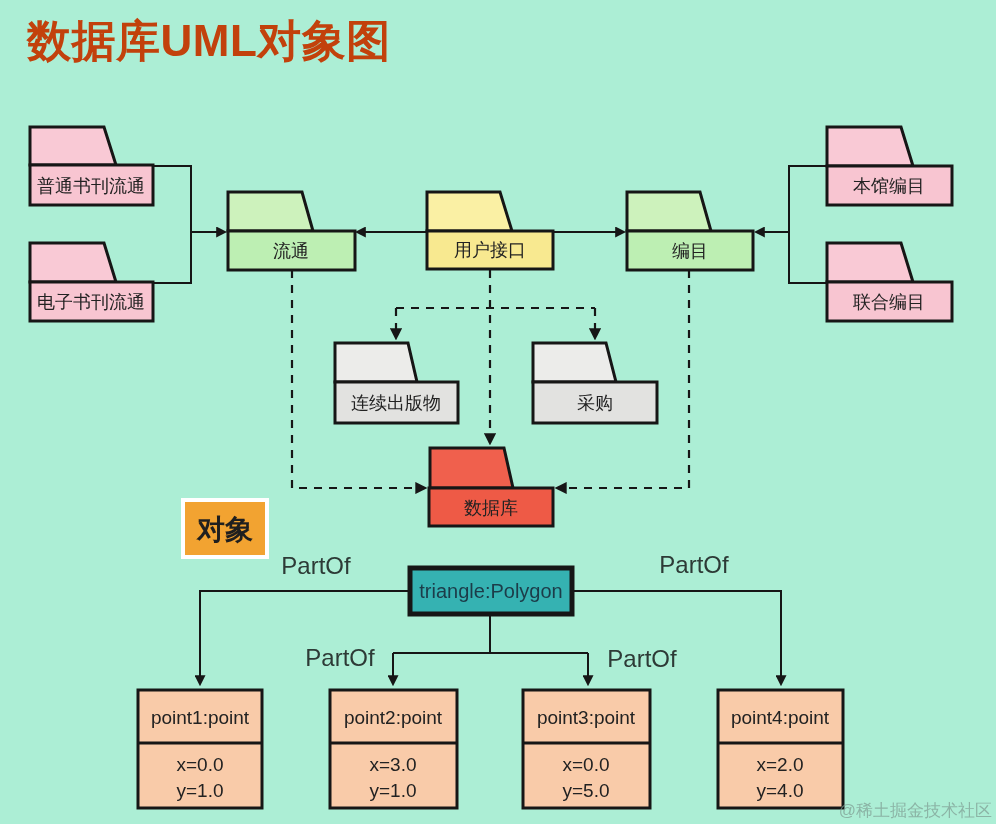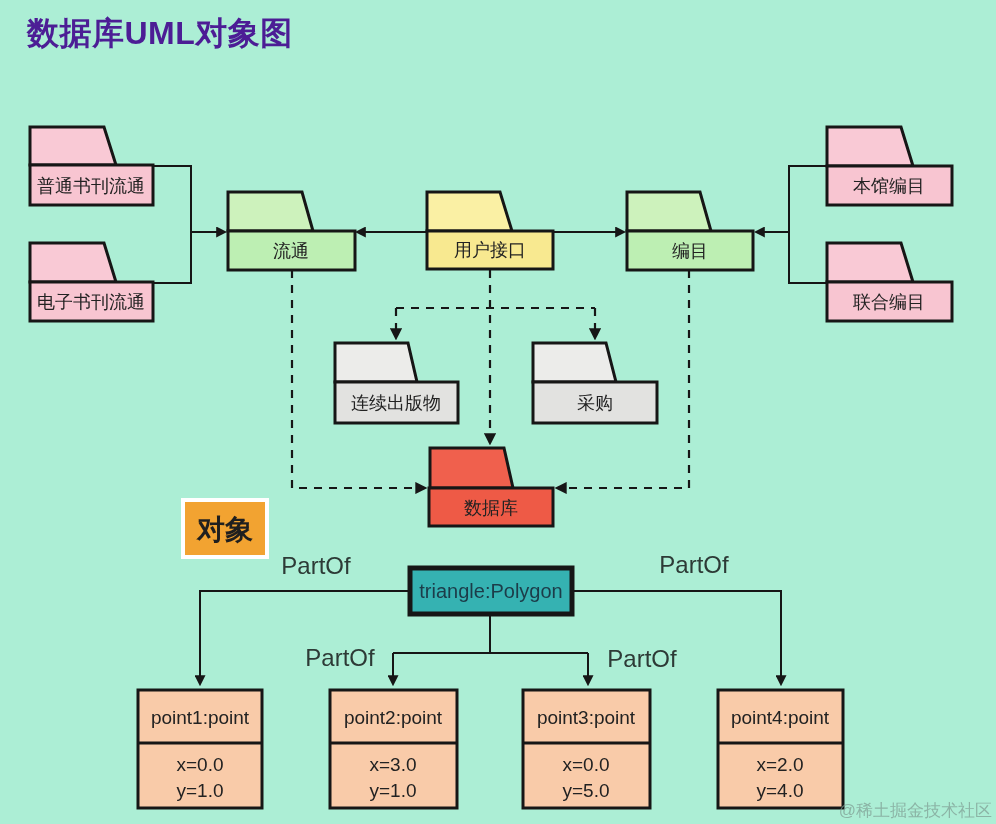--- a/index.html
+++ b/index.html
@@ -3,21 +3,21 @@
 <meta charset="utf-8">
 <style>
   html,body { margin:0; padding:0; }
   .stage {
     position:relative; width:996px; height:824px;
     background:#aceed5; overflow:hidden;
     font-family:"Liberation Sans","DejaVu Sans",sans-serif;
   }
   .title {
     position:absolute; left:27px; top:12px; margin:0;
-    font-size:32px; font-weight:800; color:#4c1d95; letter-spacing:.5px;
+    font-size:44px; font-weight:800; color:#c2410c; letter-spacing:.5px;
     font-family:"Liberation Sans","DejaVu Sans",sans-serif;
   }
   .watermark {
     position:absolute; right:4px; bottom:2px;
     font-size:17px; color:#7e9c92; opacity:.7;
   }
   svg { position:absolute; left:0; top:0; }
   .pkg   { stroke:#161616; stroke-width:3; stroke-linejoin:miter; }
   .wire  { stroke:#161616; stroke-width:2; fill:none; }
   .dash  { stroke:#161616; stroke-width:2.2; fill:none; stroke-dasharray:8 7; }

